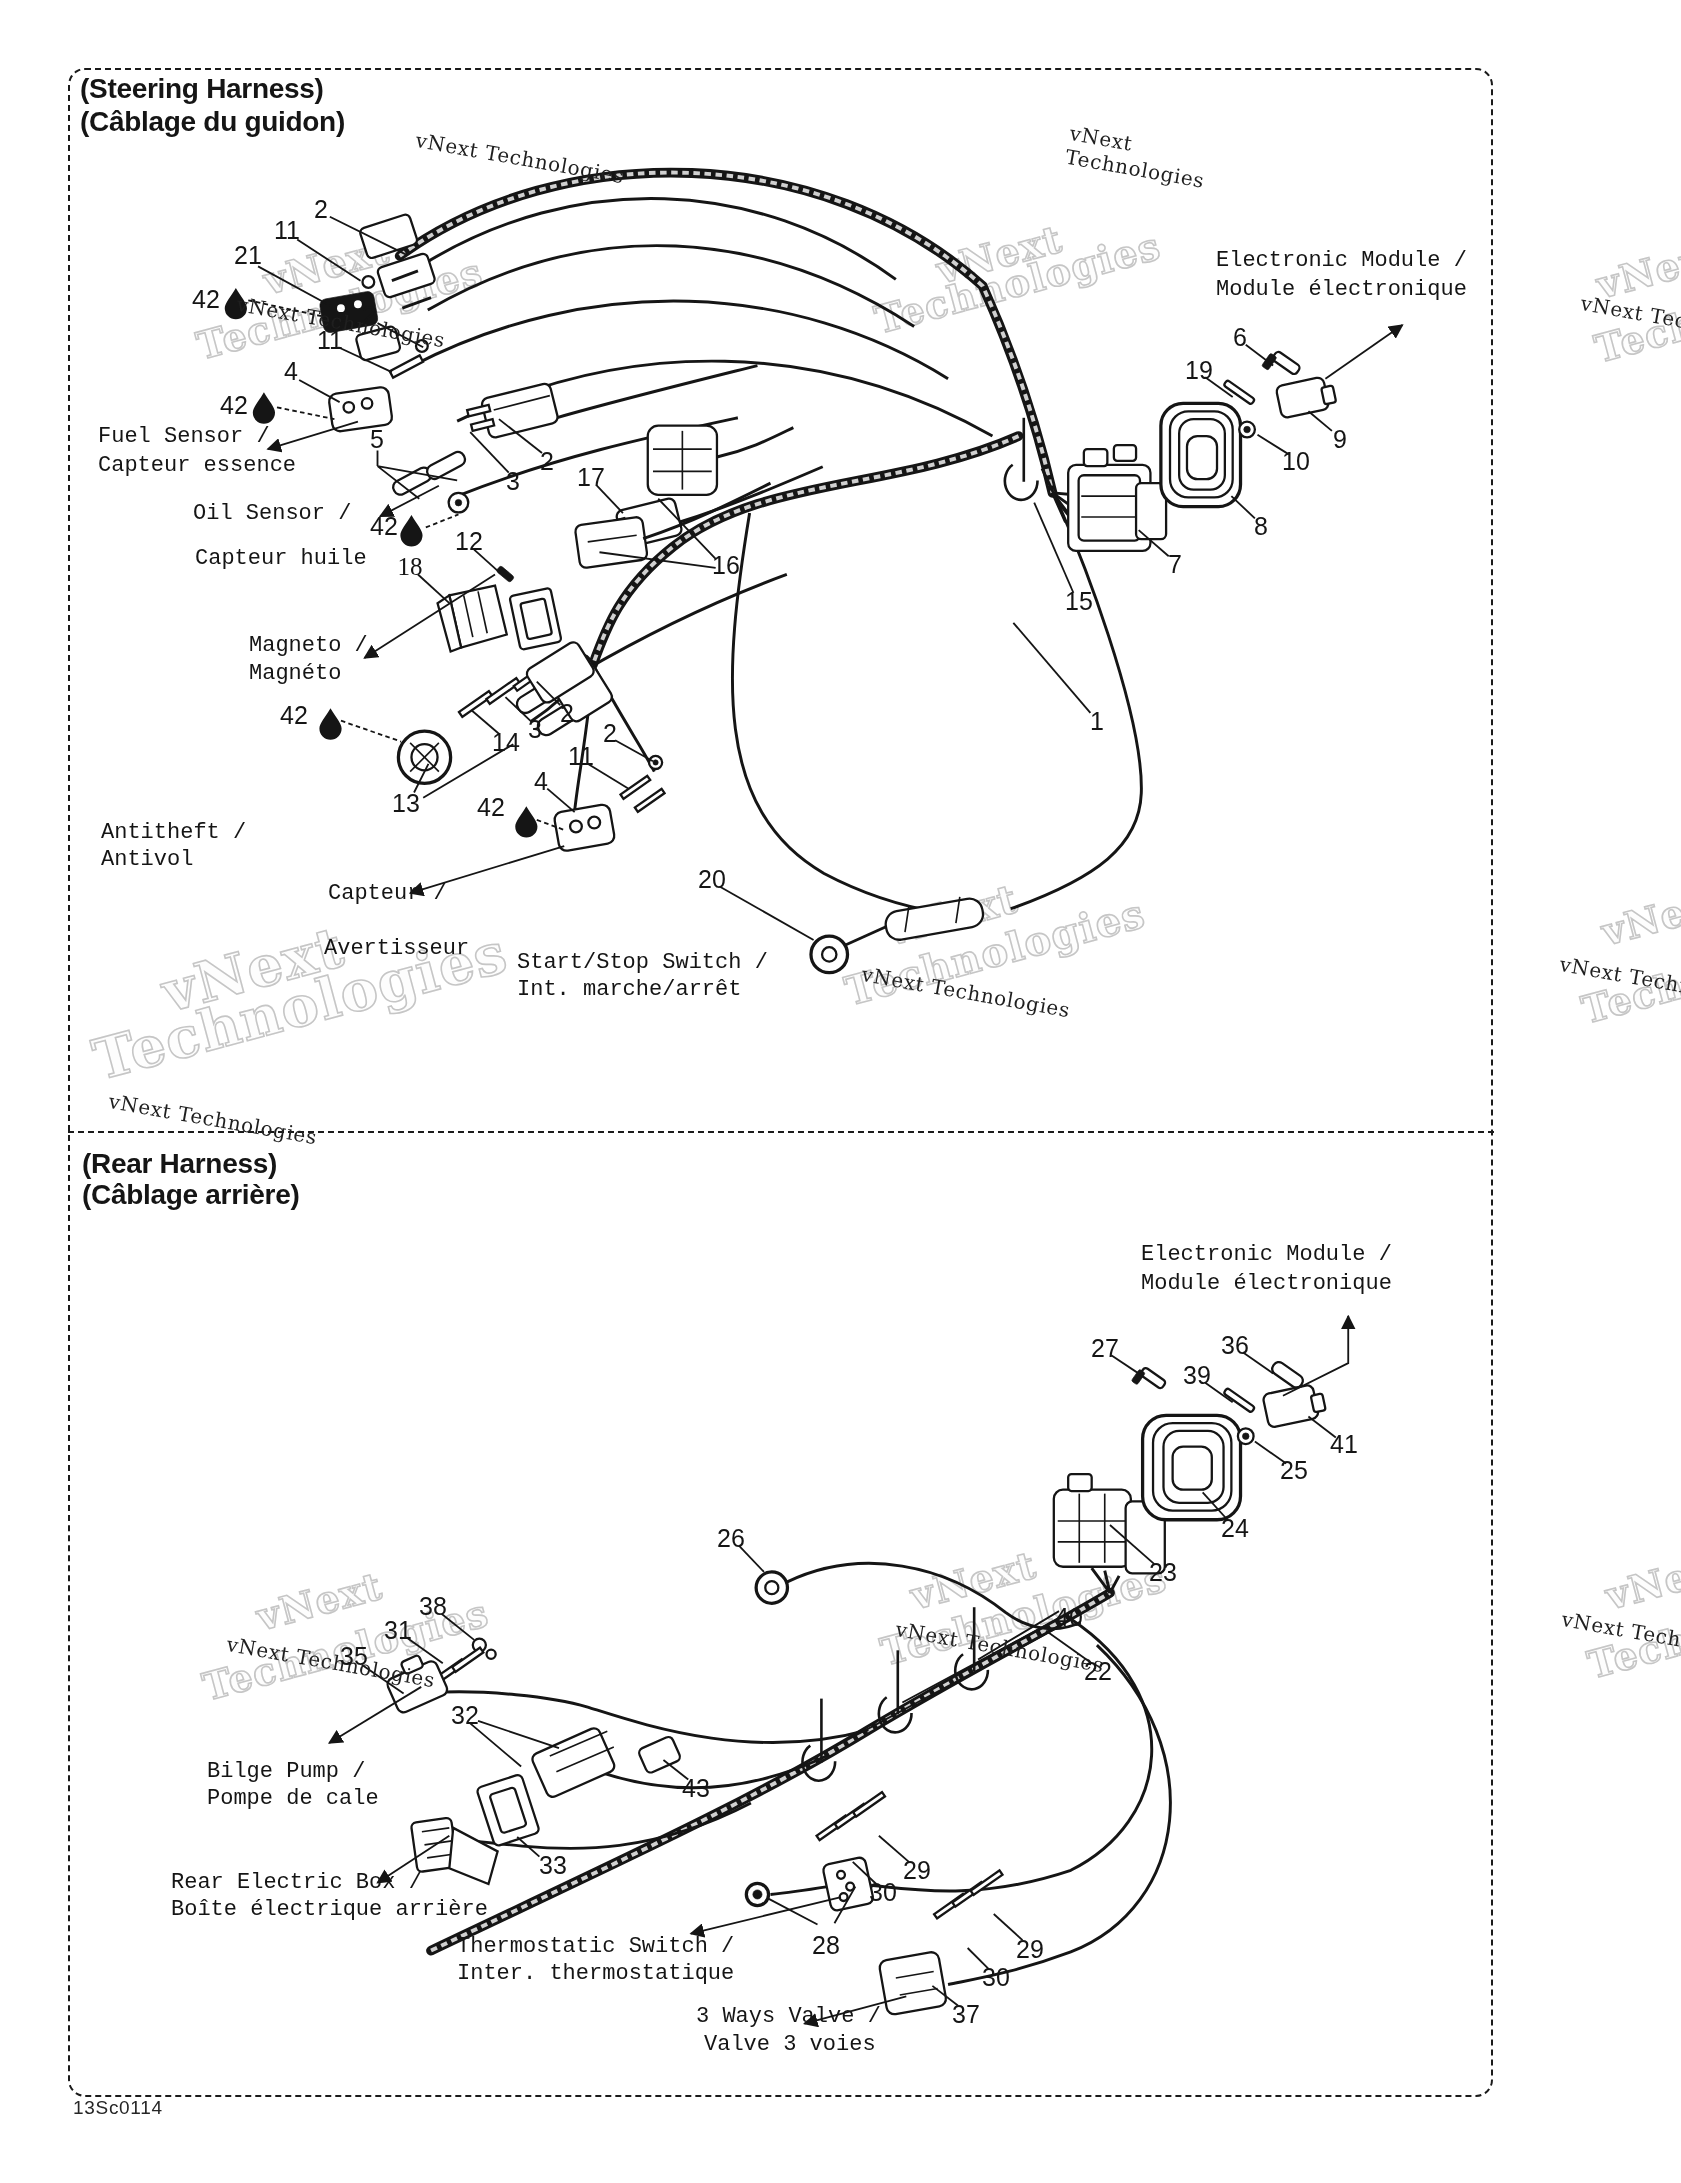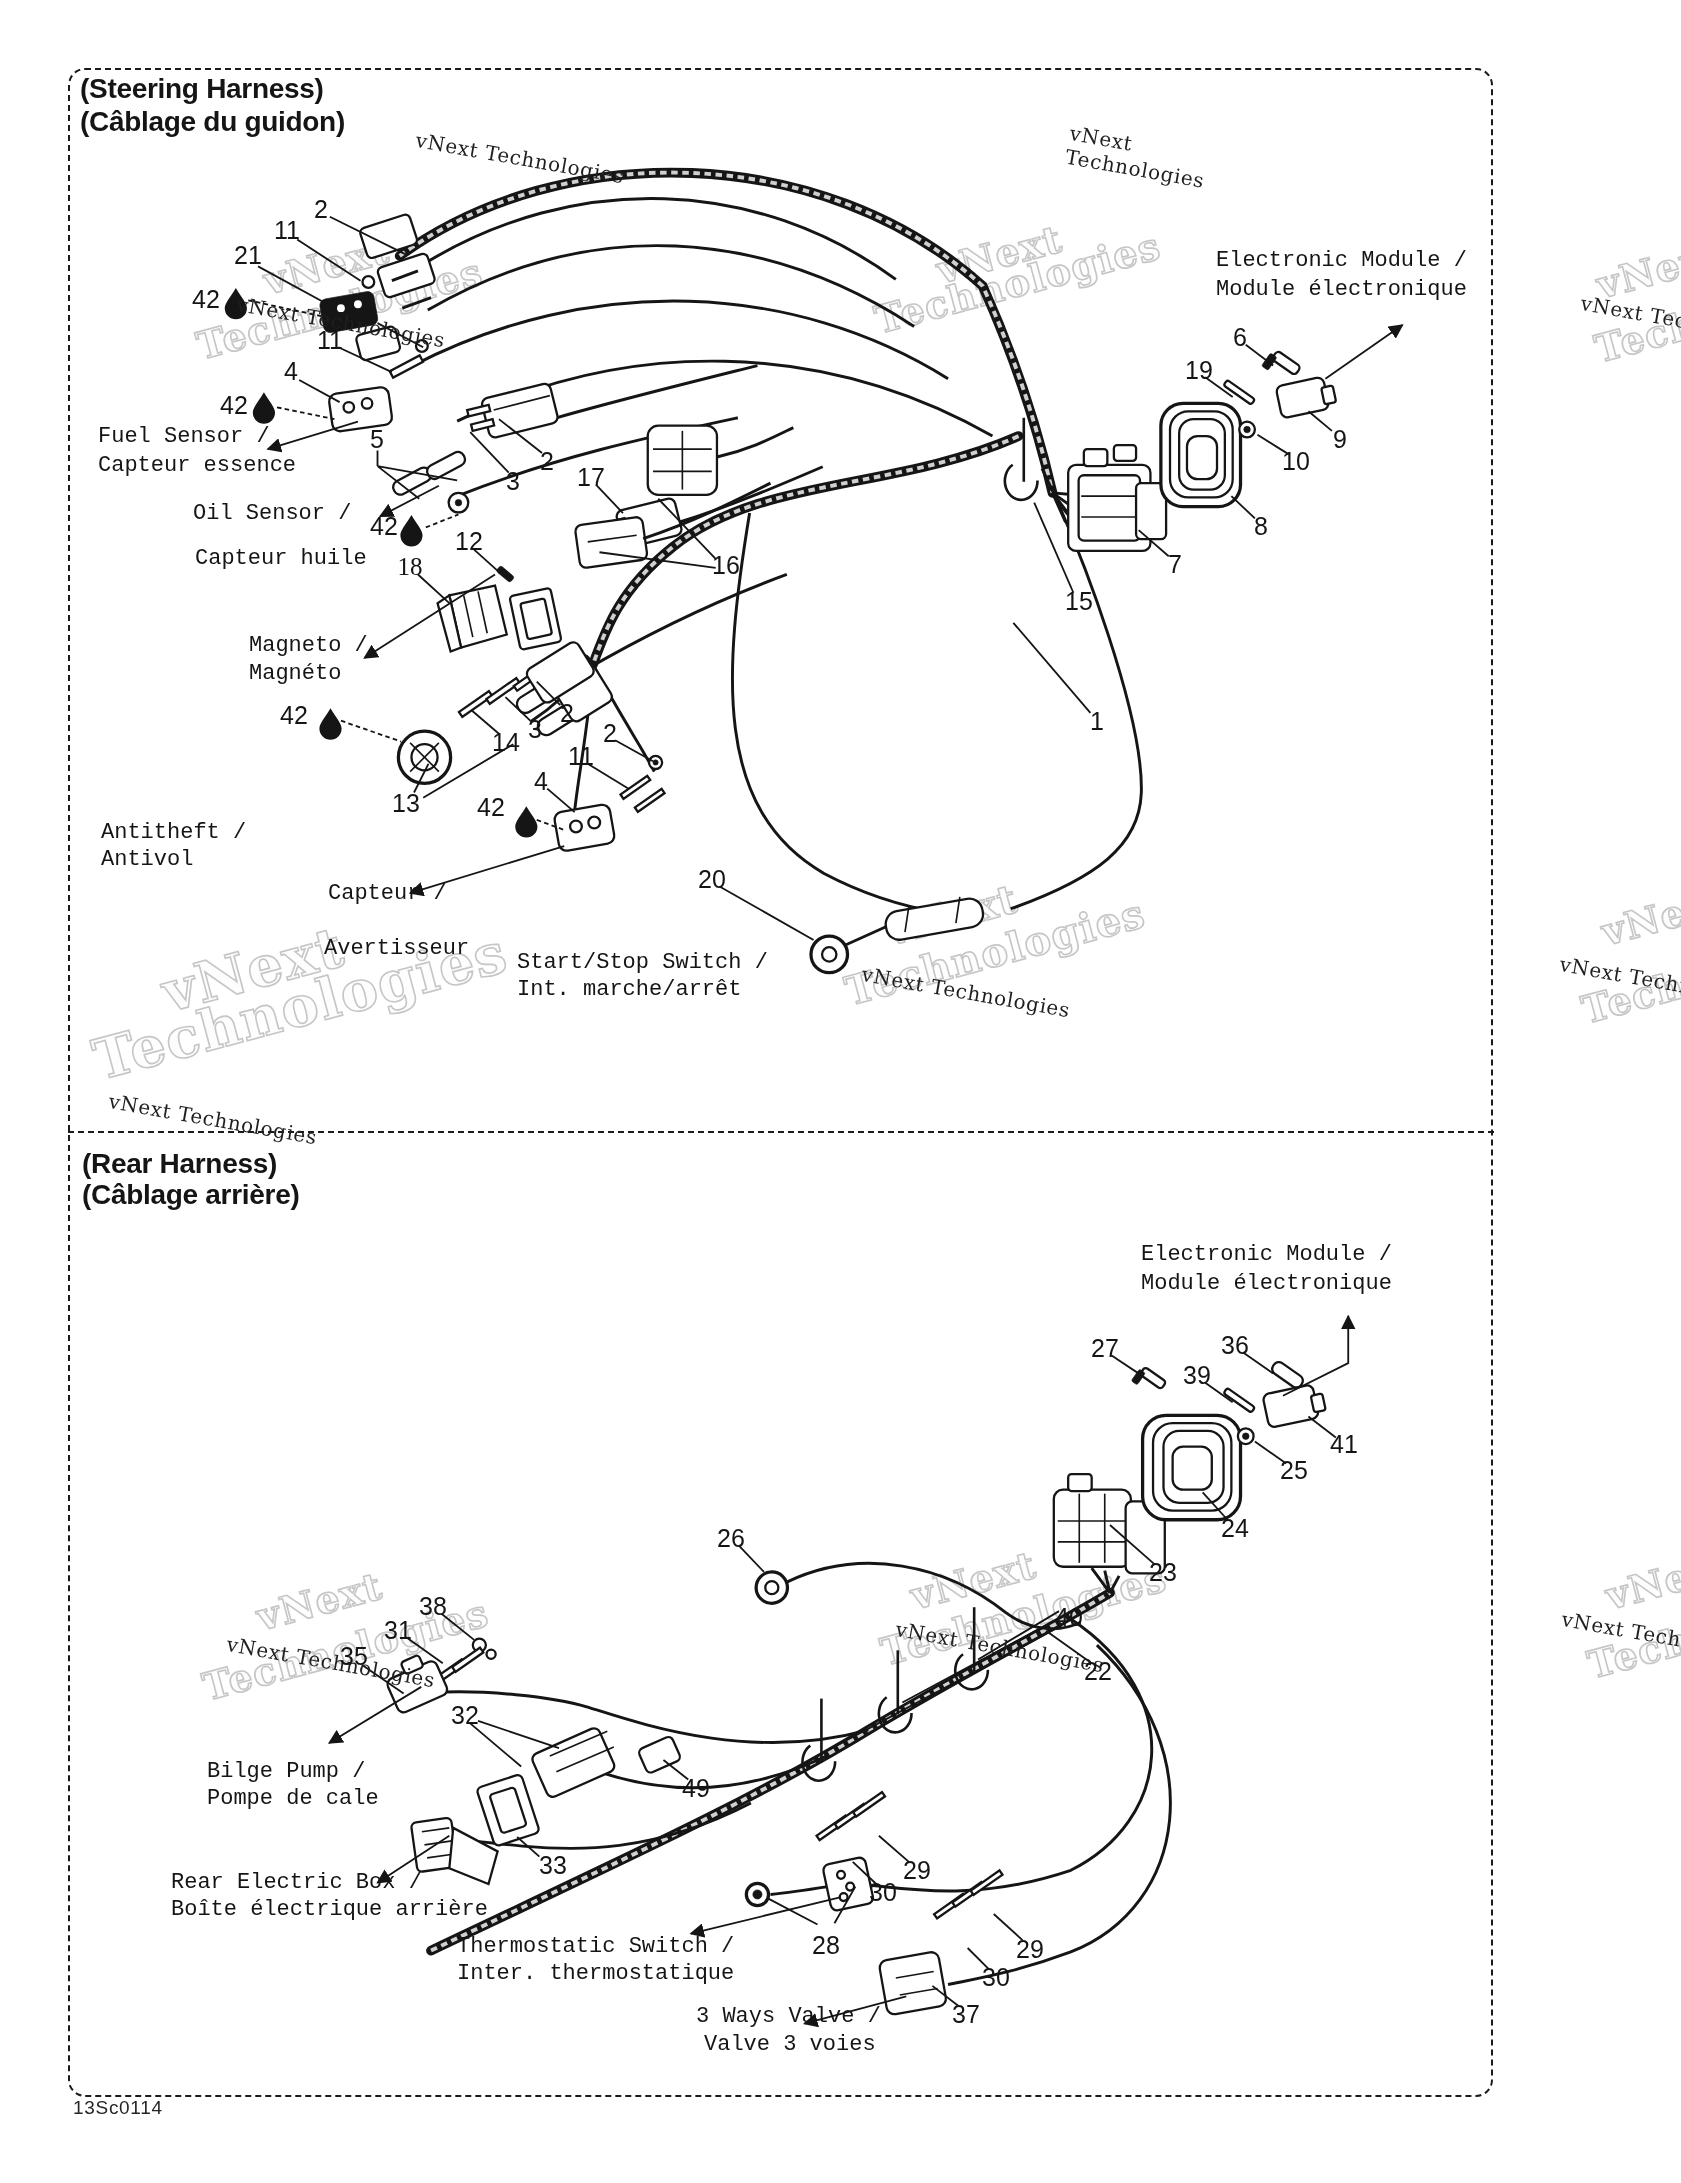--- a/index.html
+++ b/index.html
@@ -481,21 +481,21 @@
   <span class="co" style="left:1294px;top:1470px;">25</span>
   <span class="co" style="left:1235px;top:1528px;">24</span>
   <span class="co" style="left:1163px;top:1572px;">23</span>
   <span class="co" style="left:1069px;top:1617px;">40</span>
   <span class="co" style="left:1098px;top:1671px;">22</span>
   <span class="co" style="left:731px;top:1538px;">26</span>
   <span class="co" style="left:433px;top:1606px;">38</span>
   <span class="co" style="left:398px;top:1630px;">31</span>
   <span class="co" style="left:354px;top:1656px;">35</span>
   <span class="co" style="left:465px;top:1715px;">32</span>
-  <span class="co" style="left:696px;top:1788px;">49</span>
+  <span class="co" style="left:696px;top:1788px;">43</span>
   <span class="co" style="left:541px;top:1865px;margin-left:12px;">33</span>
   <span class="co" style="left:826px;top:1933px;margin-top:12px;">28</span>
   <span class="co" style="left:917px;top:1870px;">29</span>
   <span class="co" style="left:883px;top:1892px;">30</span>
   <span class="co" style="left:1030px;top:1949px;">29</span>
   <span class="co" style="left:996px;top:1977px;">30</span>
   <span class="co" style="left:966px;top:2014px;">37</span>
 
   <div class="code">13Sc0114</div>
 </div>

